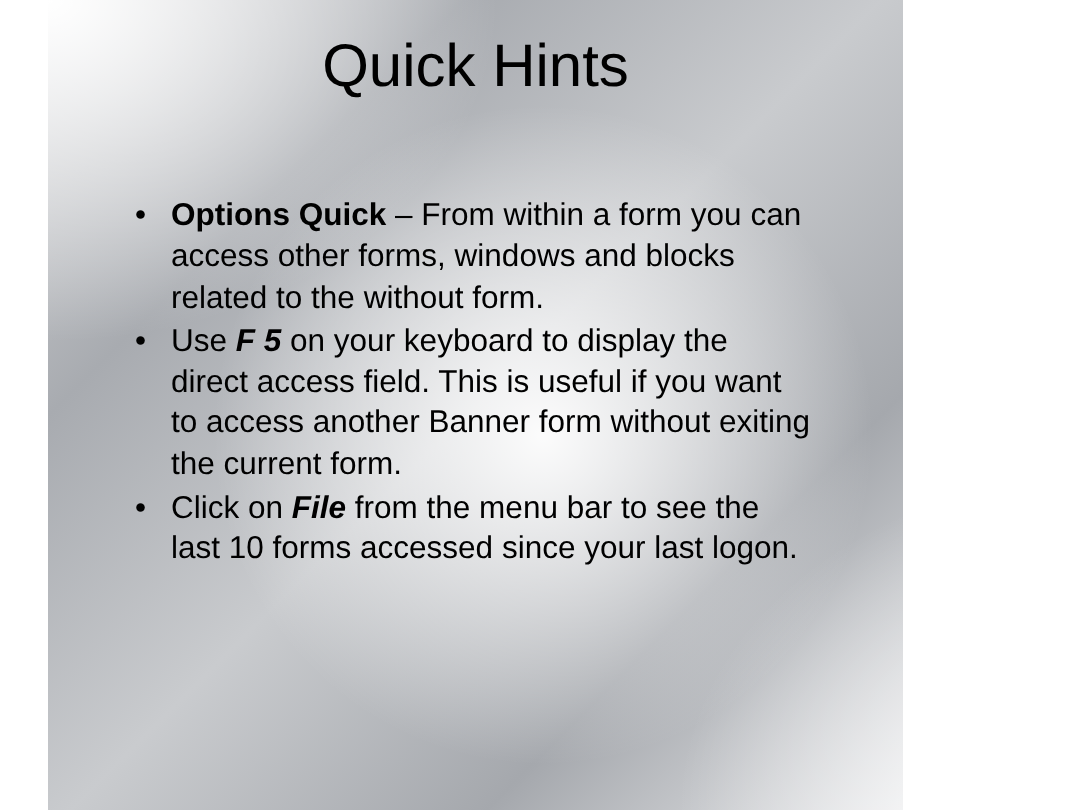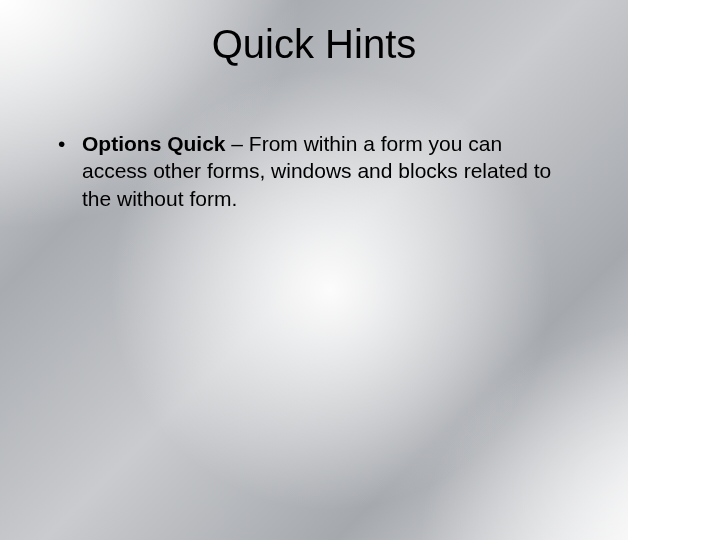--- a/index.html
+++ b/index.html
@@ -5,29 +5,30 @@
   html, body {
     margin: 0;
     padding: 0;
     width: 720px;
     height: 540px;
     overflow: hidden;
     font-family: Arial, Helvetica, sans-serif;
   }
   .slide {
     position: relative;
-    width: 628px;
+    width: 570px;
     height: 540px;
     background:
       radial-gradient(circle at 330px 290px, rgba(255,255,255,0.95) 0px, rgba(255,255,255,0.0) 220px),
       radial-gradient(ellipse 500px 380px at 720px 540px, #ffffff 0%, rgba(255,255,255,0.0) 60%),
       radial-gradient(ellipse 500px 380px at 0px 0px, #ffffff 0%, rgba(255,255,255,0.0) 60%),
       linear-gradient(135deg, #d5d6d8 0%, #a8abb0 25%, #c9cbce 50%, #a5a8ad 75%, #e6e7e9 100%);
     color: #000;
     box-sizing: border-box;
+    margin-left: 32px;
   }
   .title {
     position: absolute;
     top: 22px;
     left: 0;
     width: 100%;
     text-align: center;
     font-size: 40px;
     font-weight: 400;
   }
@@ -82,18 +83,24 @@
 
   <div class="title">Quick Hints</div>
 
   <div class="body">
     <ul class="outer">
 
       <li>
         <b>Options Quick</b><span> – From within a form you can access other forms, windows and blocks related to the without form.</span>
       </li>
 
+      <li>
+        <span>Use </span><i class="bold">F 5</i><span> on your keyboard to display the direct access field.  This is useful if you want to access another Banner form without exiting the current form.</span>
+      </li>
 
+      <li>
+        <span>Click on </span><i class="bold">File</i><span> from the menu bar to see the last 10 forms accessed since your last logon.</span>
+      </li>
 
     </ul>
   </div>
 
 </div>
 
 </body></html>

